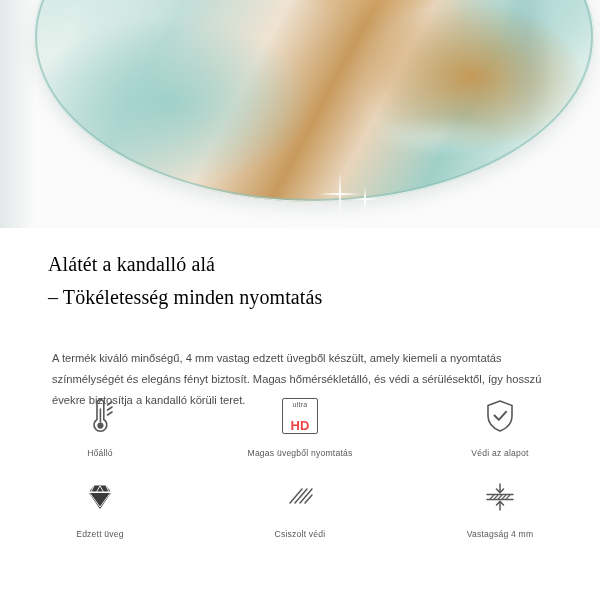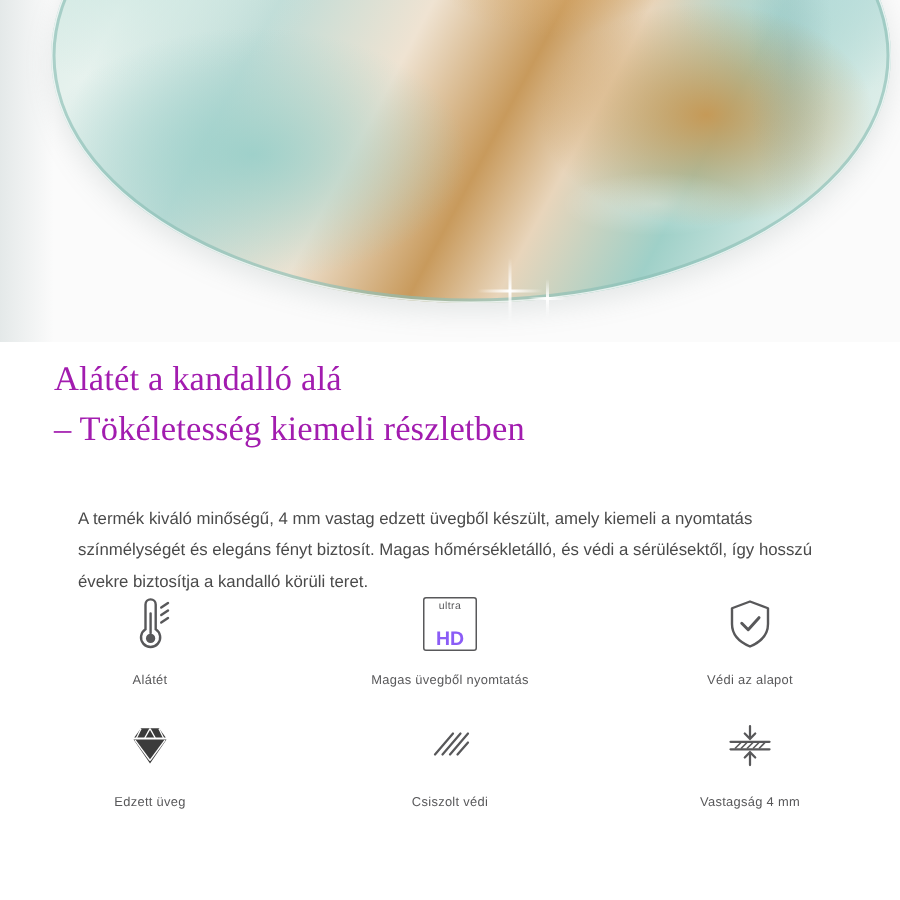--- a/index.html
+++ b/index.html
@@ -108,27 +108,27 @@
   }
 
   
   .content {
     position: absolute;
     left: 0;
     top: 228px;
     width: 600px;
   }
   .headline {
-    margin: 0;
+    margin: 12px;
     padding: 8px 36px 0 36px;
     font-family: "Liberation Serif", serif;
     font-weight: 400;
-    font-size: 23px;
+    font-size: 20px;
     line-height: 33px;
-    color: #a21caf;
+    color: #000000;
     letter-spacing: 0.1px;
   }
   .headline .l2 { display: block; }
 
   .body-copy {
     margin: 16px;
     padding: 18px 40px 0 36px;
     font-family: "Liberation Sans", sans-serif;
     font-size: 11.2px;
     line-height: 21px;
@@ -177,21 +177,21 @@
     line-height: 1;
   }
   .ultrahd .u {
     font-size: 7px;
     color: #58585a;
     letter-spacing: 0.3px;
   }
   .ultrahd .hd {
     font-size: 13px;
     font-weight: bold;
-    color: #8b5cf6;
+    color: #ef4444;
     margin-top: 11px;
   }
   svg { display: block; }
 </style>
 </head>
 <body>
 
 <div class="page">
 
   <div class="hero">
@@ -205,41 +205,41 @@
     <div class="sparkle sparkle2">
       <div class="s-h"></div>
         <div class="s-v"></div>
     </div>
     <div class="left-shade"></div>
   </div>
 
   <div class="content">
     <h1 class="headline">
       <span>Alátét a kandalló alá</span>
-      <span class="l2">– Tökéletesség kiemeli részletben</span>
+      <span class="l2">– Tökéletesség minden nyomtatás</span>
     </h1>
     <p class="body-copy">A termék kiváló minőségű, 4 mm vastag edzett üvegből készült, amely kiemeli a nyomtatás színmélységét és elegáns fényt biztosít. Magas hőmérsékletálló, és védi a sérülésektől, így hosszú évekre biztosítja a kandalló körüli teret.</p>
   </div>
 
   <div class="features">
 
     <div class="feature">
       <div class="feature-icon">
         <svg width="44" height="44" viewBox="0 0 44 44">
           <g stroke="#58585a" stroke-width="1.6" fill="none" stroke-linecap="round">
             <path d="M19 9 a3.4 3.4 0 0 1 6.8 0 v16.5 a6.4 6.4 0 1 1 -6.8 0 Z"></path>
             <line x1="22.4" y1="15" x2="22.4" y2="28"></line>
             <line x1="29.5" y1="11" x2="34" y2="8"></line>
             <line x1="29.5" y1="16" x2="34" y2="13"></line>
             <line x1="29.5" y1="21" x2="34" y2="18"></line>
           </g>
           <circle cx="22.4" cy="31.6" r="3.1" fill="#58585a"></circle>
         </svg>
       </div>
-      <div class="feature-label">Alátét</div>
+      <div class="feature-label">Hőálló</div>
     </div>
 
     <div class="feature">
       <div class="feature-icon">
         <div class="ultrahd">
           <span class="u">ultra</span>
           <span class="hd">HD</span>
         </div>
       </div>
       <div class="feature-label">Magas üvegből nyomtatás</div>

